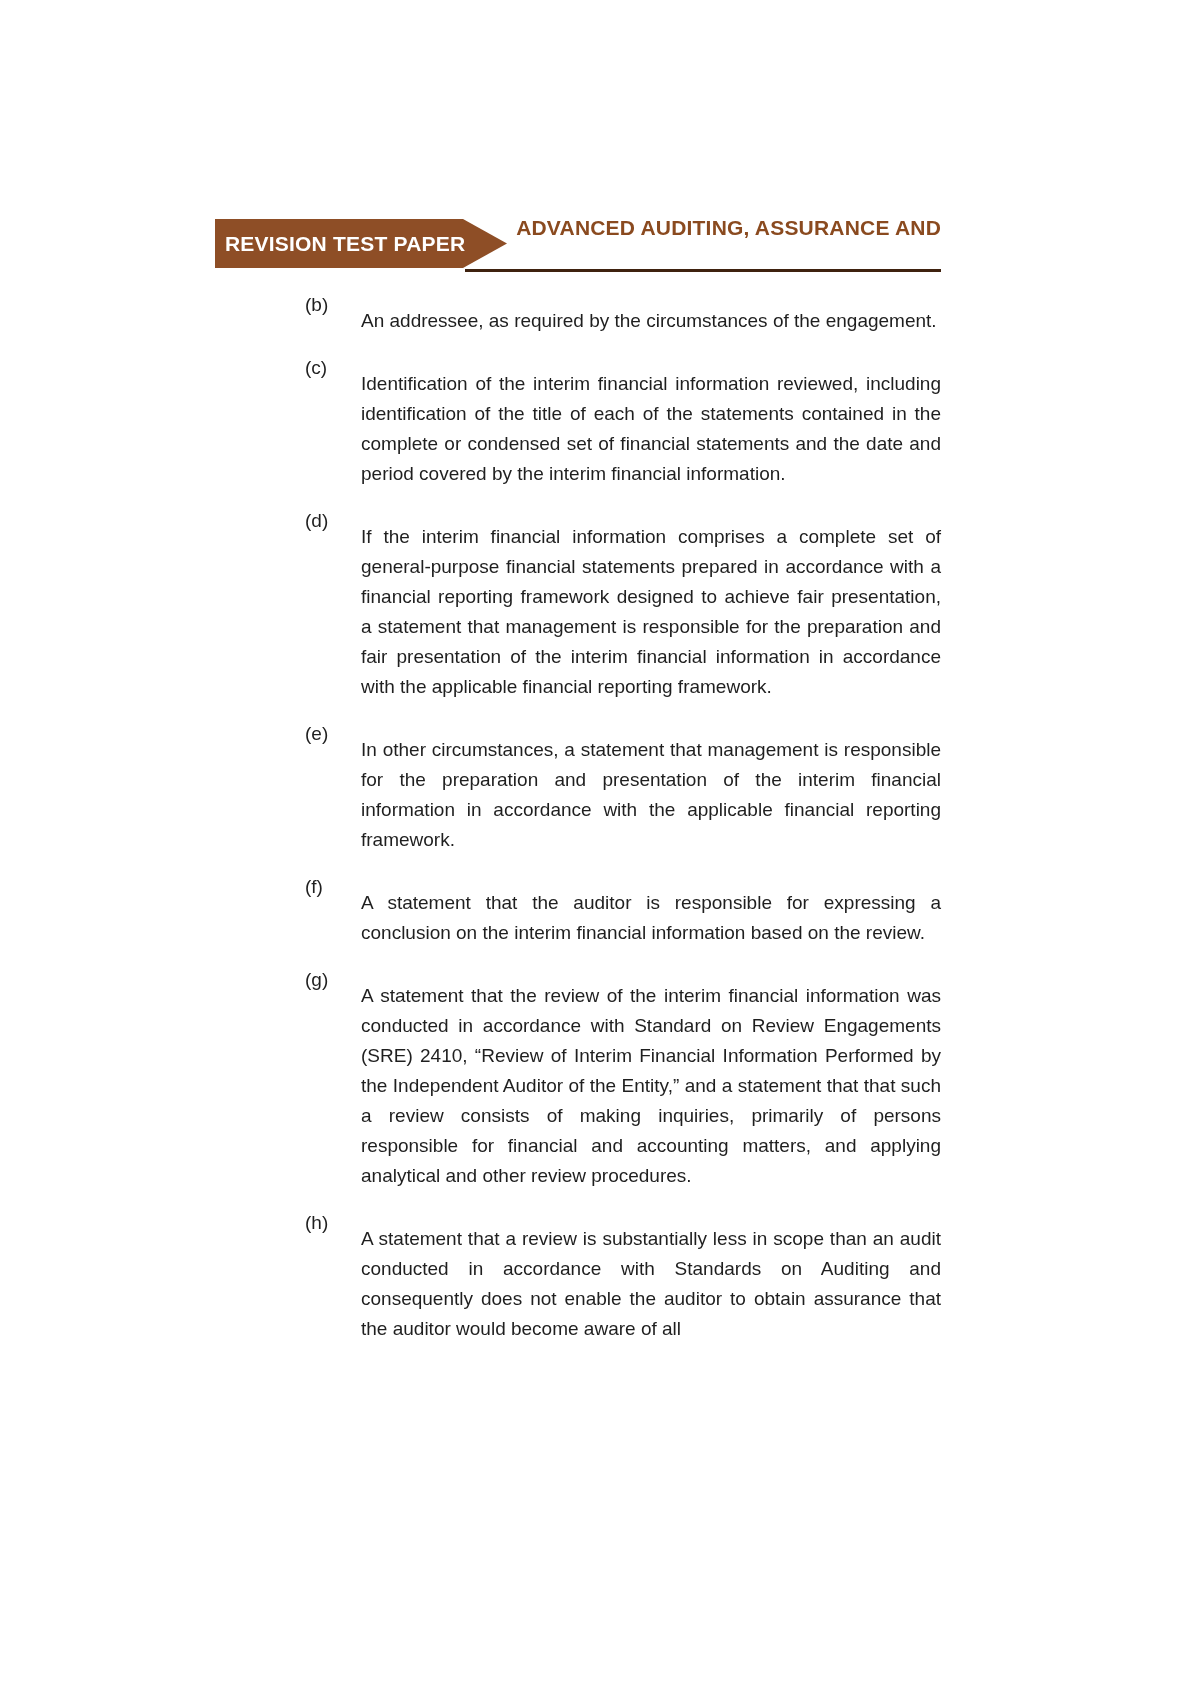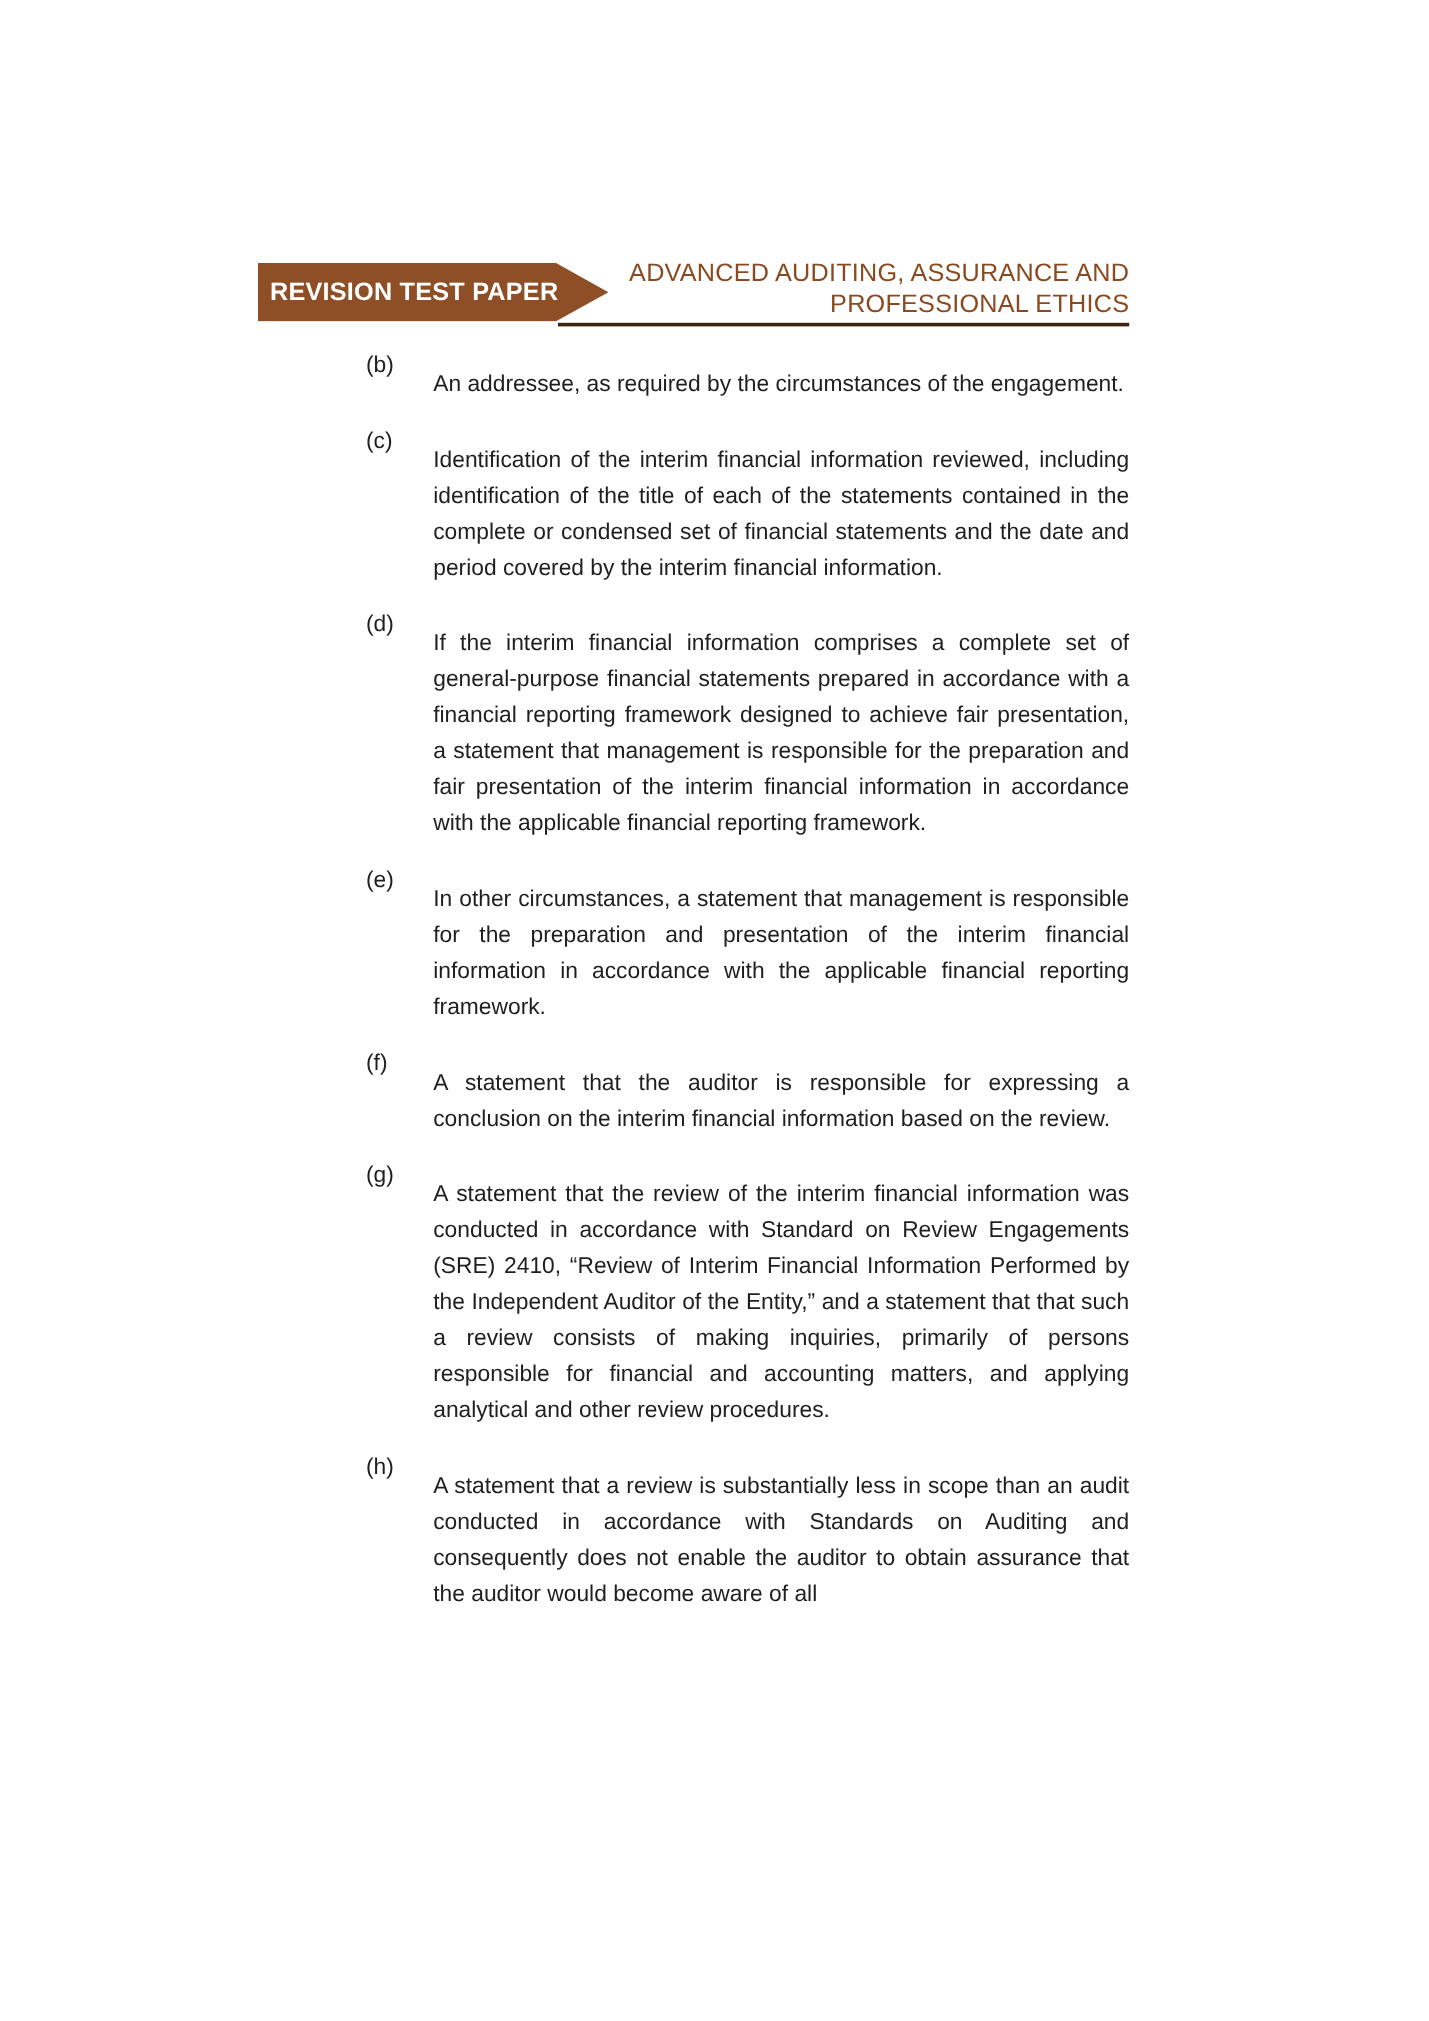--- a/index.html
+++ b/index.html
@@ -51,21 +51,21 @@
     padding-left: 10px;
     white-space: nowrap;
     letter-spacing: 0.2px;
   }
   .titles {
     position: absolute;
     right: 0;
     top: -4px;
     text-align: right;
     color: var(--title-brown, #8a4a1f);
-    font-weight: normal;
+    font-weight: bold;
     font-size: 21px;
     line-height: 26px;
     letter-spacing: 0.2px;
   }
 
   
   .content {
     position: absolute;
     top: 290px;
     left: 305px;
@@ -137,21 +137,20 @@
 
 <div class="page">
 
   <div class="header">
     <div class="header-rule"></div>
     <div class="badge">
       <span class="badge-text">REVISION TEST PAPER</span>
     </div>
     <div class="titles">
       <div>ADVANCED AUDITING, ASSURANCE AND</div>
-      <div>PROFESSIONAL ETHICS</div>
     </div>
   </div>
 
   <div class="content">
     <div class="item">
       <div class="label">(b)</div>
       <div class="text">An addressee, as required by the circumstances of the engagement.</div>
     </div>
     <div class="item">
       <div class="label">(c)</div>

